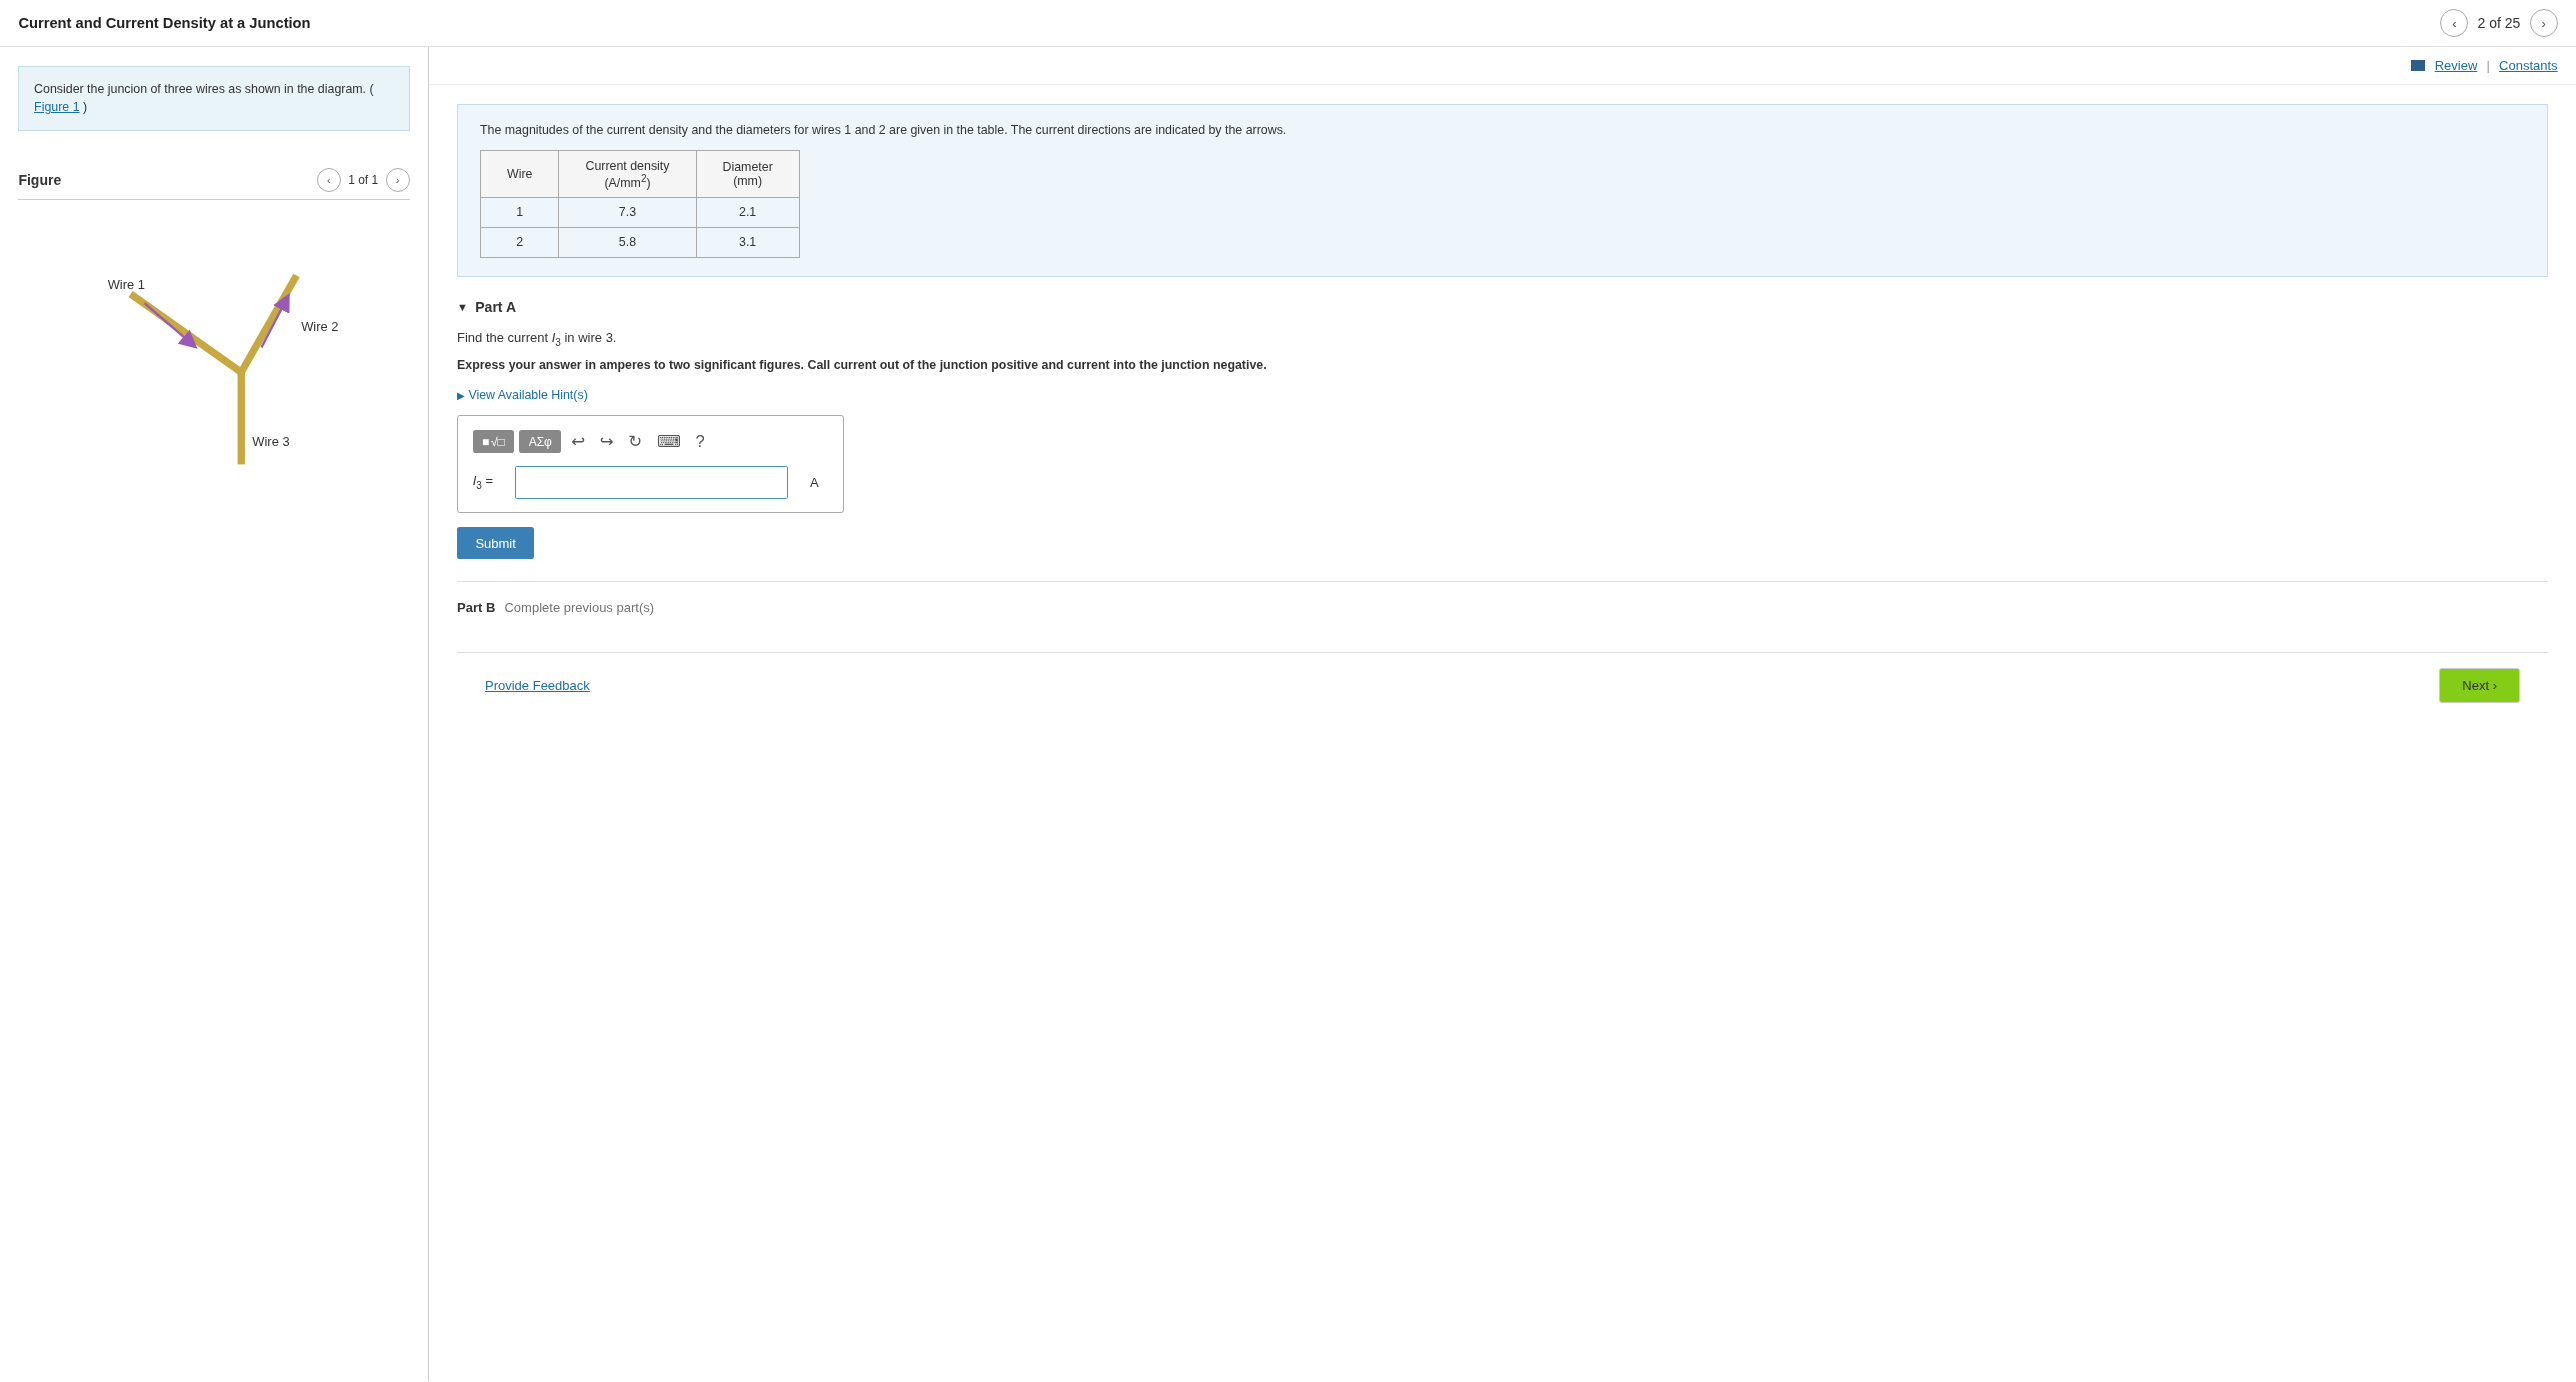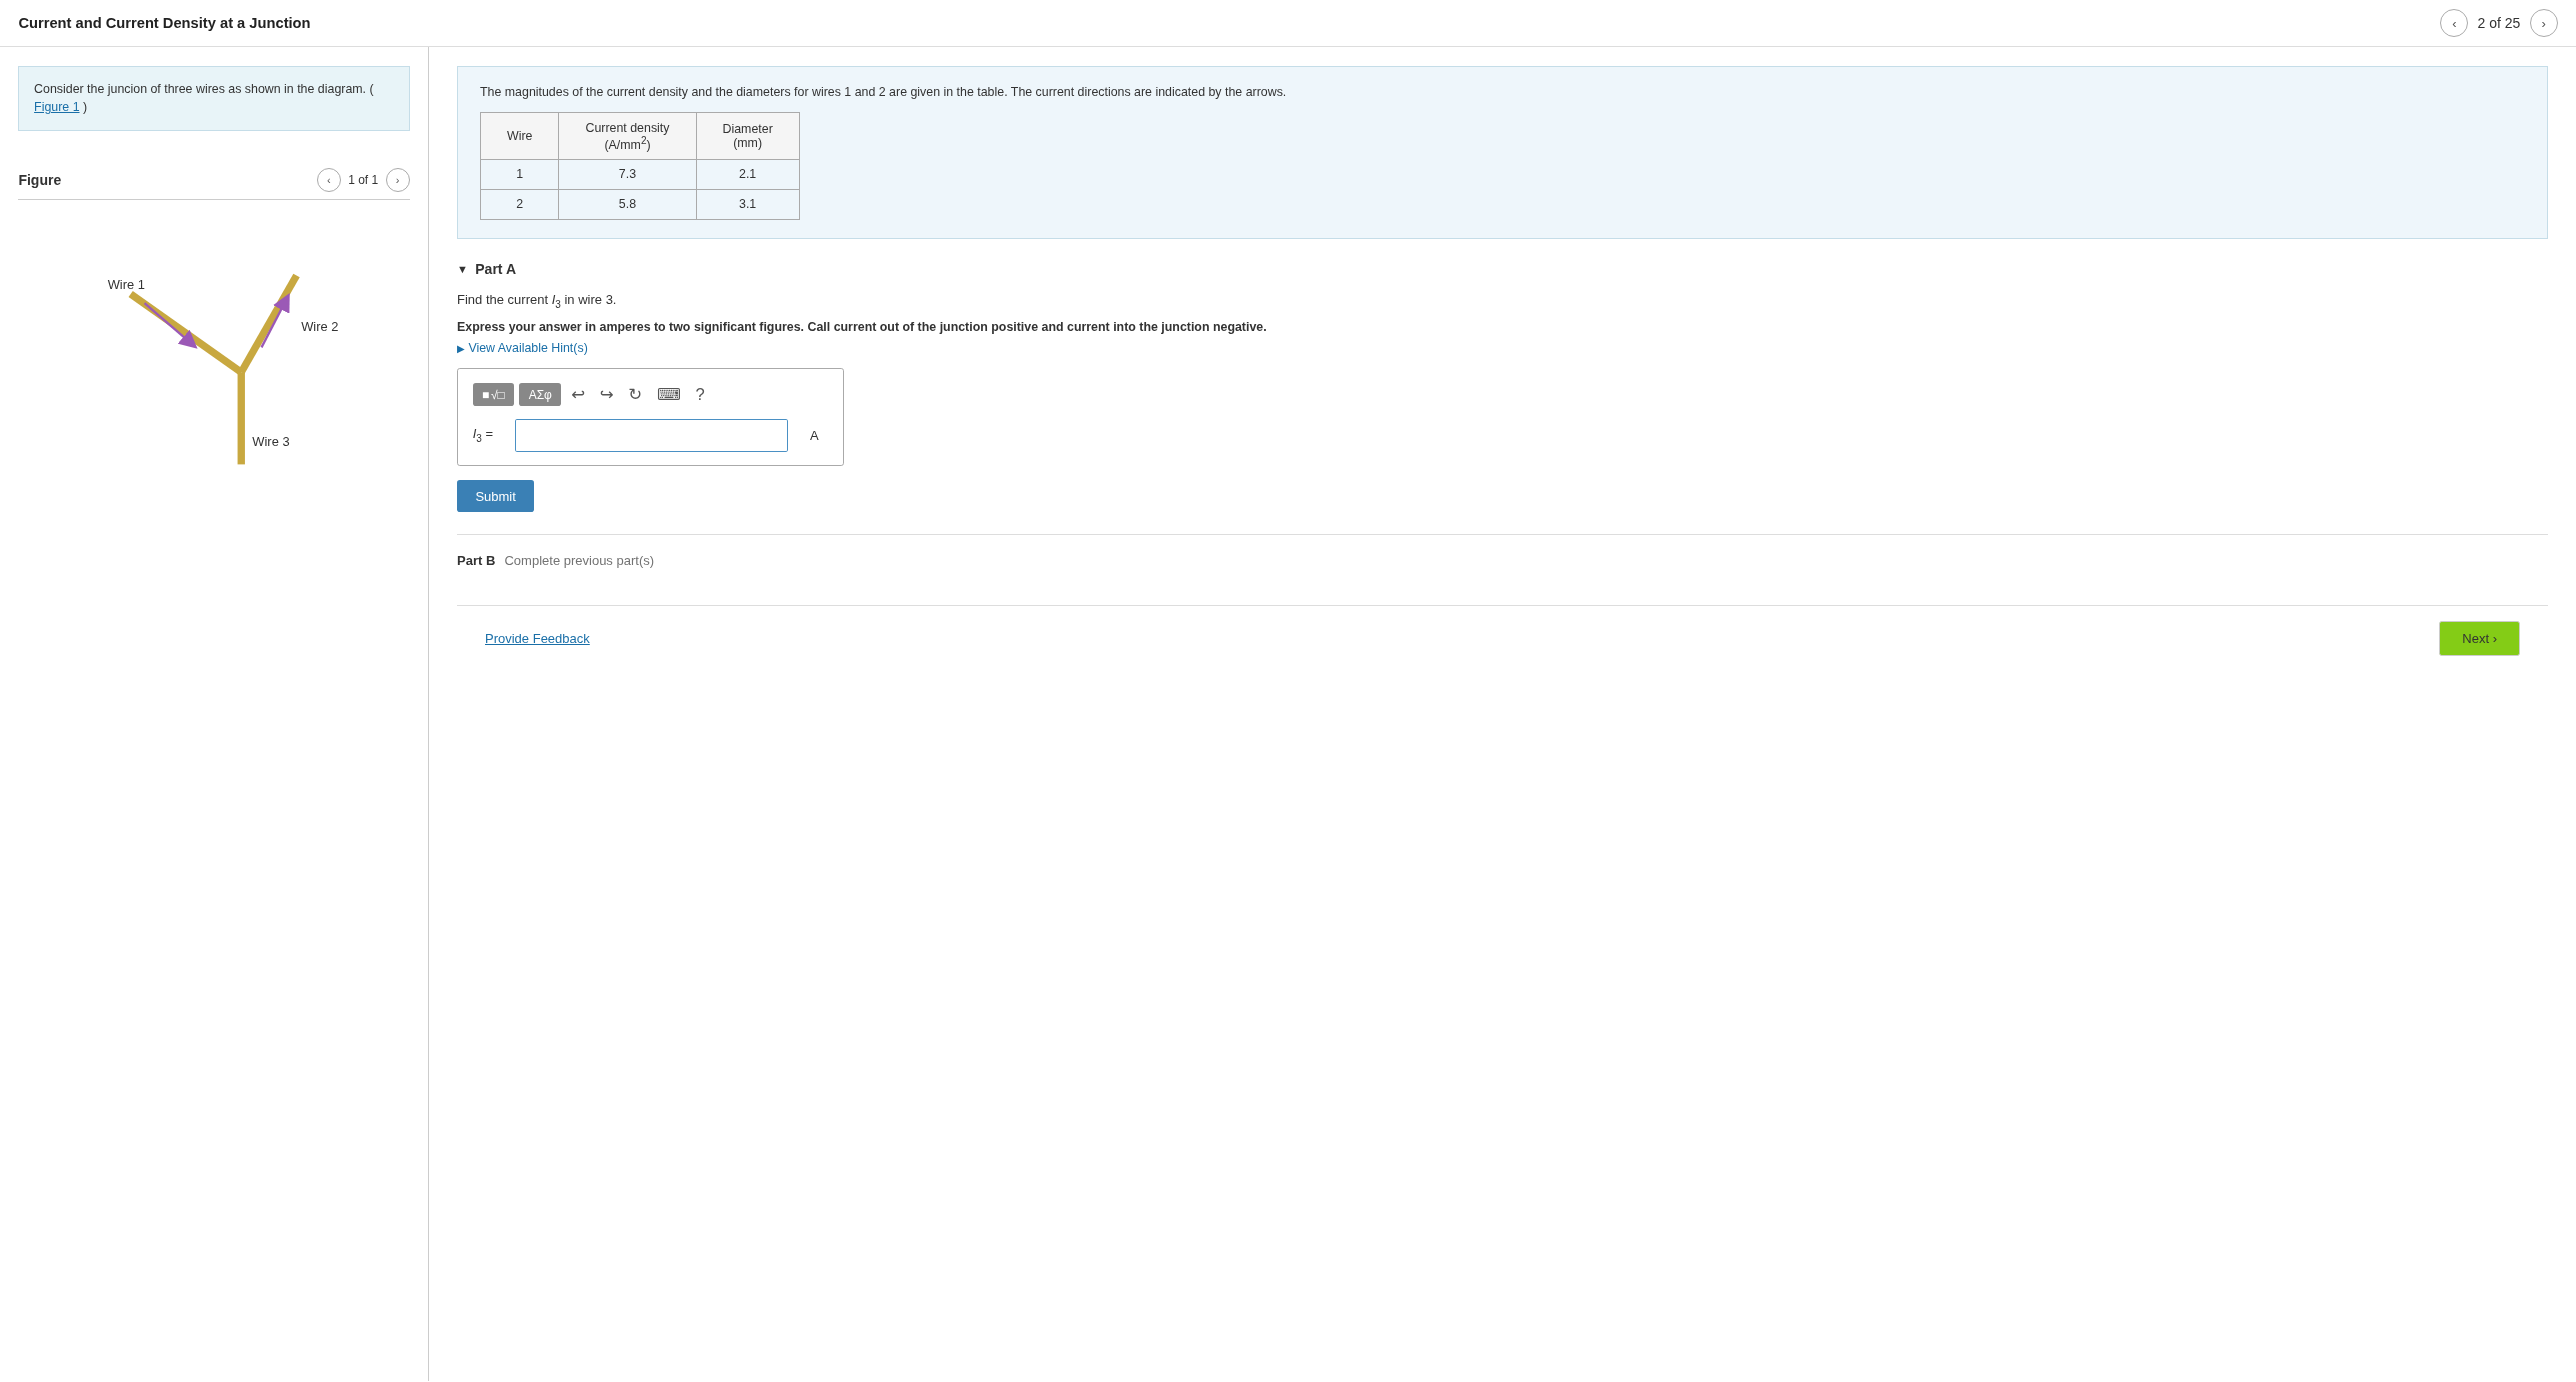--- a/index.html
+++ b/index.html
@@ -206,21 +206,21 @@
     }
 
     .question-text {
       font-size: 13px;
       margin-bottom: 9.2px;
       color: #333;
     }
     .question-bold {
       font-weight: bold;
       font-size: 12.4px;
-      margin-bottom: 4px;
+      margin-bottom: 13px;
       line-height: 1.5;
     }
 
     .hint-link {
       color: #1a6fa8;
       font-size: 12.4px;
       cursor: pointer;
       margin-bottom: 13px;
       display: flex;
       align-items: center;
@@ -406,20 +406,26 @@
 
         <text x="75" y="85" font-size="14" fill="#333" font-family="Arial">Wire 1</text>
         <text x="285" y="130" font-size="14" fill="#333" font-family="Arial">Wire 2</text>
         <text x="232" y="255" font-size="14" fill="#333" font-family="Arial">Wire 3</text>
       </svg>
     </div>
   </div>
 
   <div class="right-panel">
 
+    <div class="top-bar">
+      <span class="review-icon"></span>
+      <a class="top-link">Review</a>
+      <span class="top-sep">|</span>
+      <a class="top-link">Constants</a>
+    </div>
 
     <div class="problem-content">
 
       <div class="info-box">
         <p class="info-text">The magnitudes of the current density and the diameters for wires 1 and 2 are given in the table. The current directions are indicated by the arrows.</p>
         <table class="data-table">
           <thead>
             <tr>
               <th>Wire</th>
               <th>Current density<br>(A/mm<sup>2</sup>)</th>

